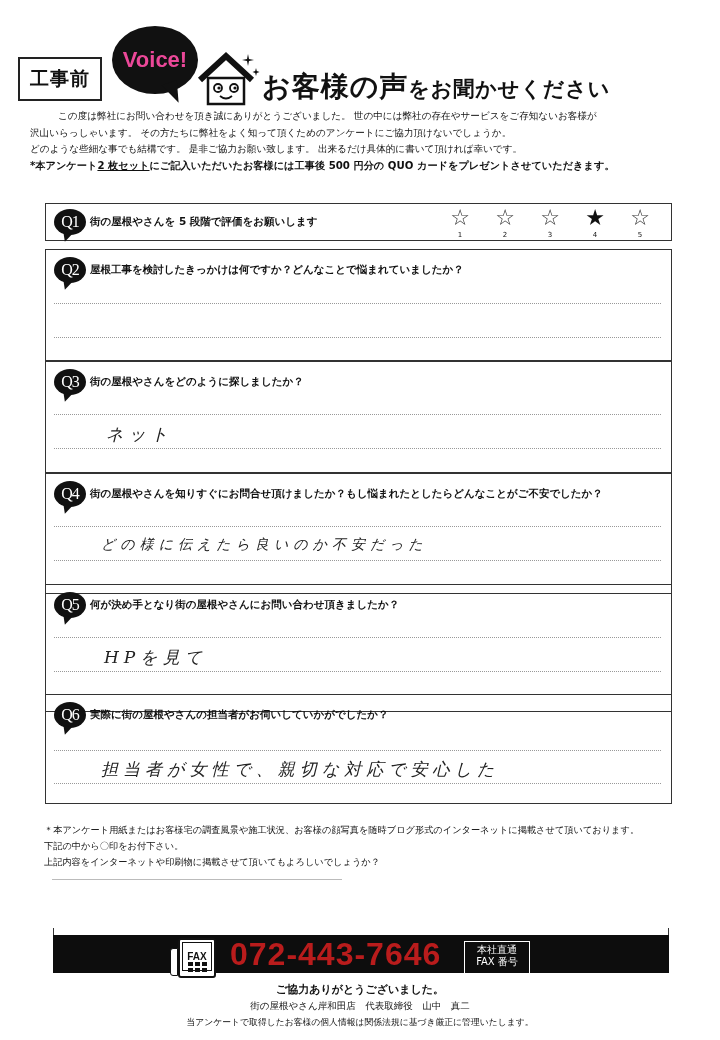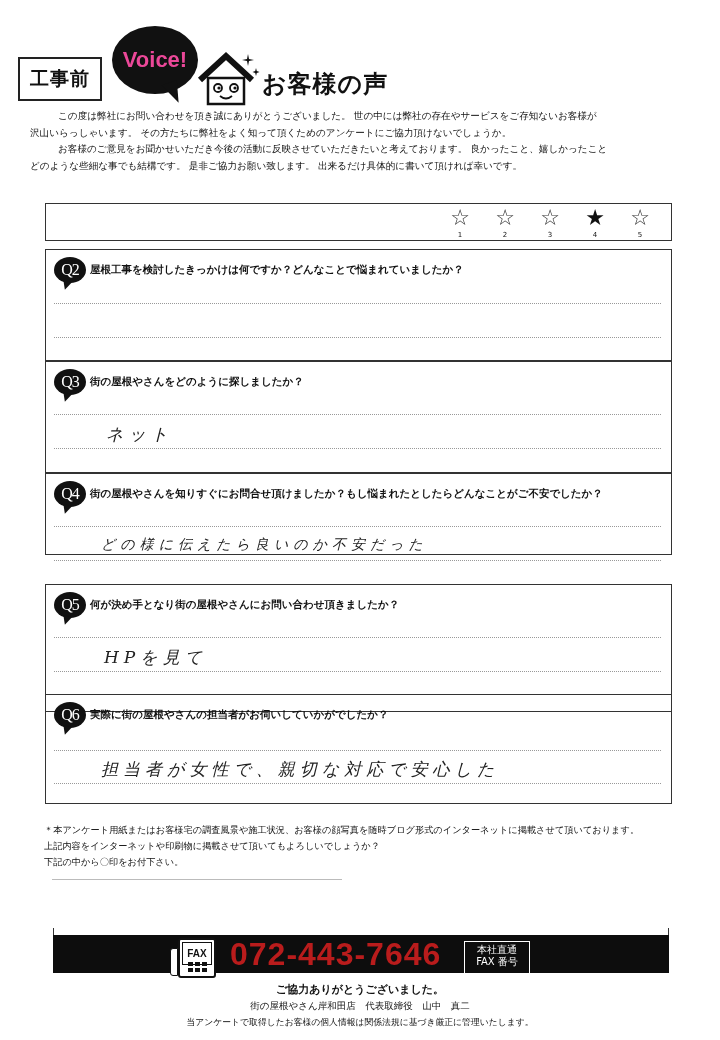--- a/index.html
+++ b/index.html
@@ -4,21 +4,21 @@
   <style>
     * { box-sizing: border-box; margin: 0; padding: 0; }
     html, body { width: 720px; height: 1040px; background: #ffffff; overflow: hidden; }
     body { position: relative; font-family: "DejaVu Sans", sans-serif; color: #111; }
 
     .tag-box { position: absolute; left: 18px; top: 57px; width: 84px; height: 44px; border: 2px solid #222; display: flex; align-items: center; justify-content: center; font-size: 19px; font-weight: bold; letter-spacing: 1px; }
     .voice-bubble { position: absolute; left: 112px; top: 26px; width: 86px; height: 68px; background: #111; border-radius: 50%; color: #ec4899; display: flex; align-items: center; justify-content: center; font-family: "Liberation Sans", sans-serif; font-weight: bold; font-size: 22px; }
     .voice-tail { position: absolute; left: 165px; top: 82px; width: 0; height: 0; border-left: 10px solid transparent; border-right: 6px solid transparent; border-top: 22px solid #111; transform: rotate(-20deg); }
     .house { position: absolute; left: 196px; top: 50px; width: 64px; height: 56px; }
     .title { position: absolute; left: 262px; top: 68px; display: flex; align-items: baseline; font-weight: bold; }
-    .title .big { font-size: 24px; letter-spacing: 1px; }
+    .title .big { font-size: 28px; letter-spacing: 1px; }
     .title .small { font-size: 21px; letter-spacing: 1px; }
 
     .intro { position: absolute; left: 30px; top: 108px; width: 665px; font-size: 9.6px; line-height: 16.5px; white-space: nowrap; }
     .intro p { margin: 0; }
     .intro .indent { padding-left: 28px; }
     .intro .bold { font-weight: bold; font-size: 10.2px; }
     .intro u { text-decoration: underline; }
 
     .q-box { position: absolute; left: 45px; width: 627px; border: 1.5px solid #333; }
     .q-head { position: absolute; left: 8px; top: 7px; display: flex; align-items: center; }
@@ -32,21 +32,21 @@
     .star { position: relative; width: 26px; height: 30px; text-align: center; }
     .star .glyph { font-size: 22px; line-height: 22px; display: block; color: #333; }
     .star .num { position: absolute; left: 0; right: 0; bottom: -2px; font-size: 7px; text-align: center; }
 
     .notice { position: absolute; left: 44px; top: 822px; font-size: 9.2px; line-height: 16px; white-space: nowrap; }
     .notice-line { position: absolute; left: 52px; top: 879px; width: 290px; border-top: 1px solid #bbb; }
 
     .fax-bar { position: absolute; left: 53px; top: 935px; width: 616px; height: 38px; background: #0d0d0d; }
     .fax-bar-edge { position: absolute; left: 53px; top: 928px; width: 616px; height: 8px; border-left: 1.5px solid #333; border-right: 1.5px solid #333; }
     .fax-device { position: absolute; left: 178px; top: 938px; width: 38px; height: 40px; background: #fff; border: 2px solid #111; border-radius: 3px; }
-    .fax-device .label { position: absolute; left: 2px; top: 2px; width: 30px; height: 23px; border: 1.5px solid #111; font-family: "Liberation Sans", sans-serif; font-weight: bold; font-size: 10px; display: flex; align-items: center; justify-content: center; }
+    .fax-device .label { position: absolute; left: 2px; top: 2px; width: 30px; height: 29px; border: 1.5px solid #111; font-family: "Liberation Sans", sans-serif; font-weight: bold; font-size: 10px; display: flex; align-items: center; justify-content: center; }
     .fax-device .keys { position: absolute; left: 8px; top: 22px; display: grid; grid-template-columns: repeat(3, 5px); gap: 2px; }
     .fax-device .keys span { width: 5px; height: 4px; background: #111; display: block; }
     .fax-handle { position: absolute; left: 170px; top: 948px; width: 8px; height: 28px; background: #fff; border: 1px solid #111; border-radius: 3px 0 0 3px; }
     .fax-number { position: absolute; left: 230px; top: 934px; color: #b91c1c; font-family: "Liberation Sans", sans-serif; font-weight: bold; font-size: 32px; letter-spacing: 1px; line-height: 40px; }
     .fax-tag { position: absolute; left: 464px; top: 941px; width: 66px; height: 45px; border: 1px solid #fff; color: #fff; font-size: 10px; line-height: 12px; text-align: center; padding-top: 2px; }
 
     .thanks { position: absolute; left: 0; width: 720px; top: 982px; text-align: center; font-weight: bold; font-size: 11px; }
     .company { position: absolute; left: 0; width: 720px; top: 1000px; text-align: center; font-size: 9.5px; }
     .privacy { position: absolute; left: 0; width: 720px; top: 1017px; text-align: center; font-size: 8.8px; }
   </style>
@@ -63,30 +63,35 @@
   <circle cx="23" cy="38" r="1.6" fill="#111"></circle>
   <circle cx="38" cy="38" r="4" fill="none" stroke="#111" stroke-width="1.8"></circle>
   <circle cx="39" cy="38" r="1.6" fill="#111"></circle>
   <path d="M24,46 Q30,51 36,46" fill="none" stroke="#111" stroke-width="1.8"></path>
   <path d="M52,4 L53,9 L58,10 L53,11 L52,16 L51,11 L46,10 L51,9 Z" fill="#111"></path>
   <path d="M60,18 L60.8,21 L63.5,22 L60.8,23 L60,26 L59.2,23 L56.5,22 L59.2,21 Z" fill="#111"></path>
 </svg>
 <div class="title">
   <span class="big">お客様の</span>
   <span class="big">声</span>
+  <span class="small">をお聞かせください</span>
 </div>
 
 <div class="intro">
   <p class="indent">この度は弊社にお問い合わせを頂き誠にありがとうございました。 世の中には弊社の存在やサービスをご存知ないお客様が</p>
   <p>沢山いらっしゃいます。 その方たちに弊社をよく知って頂くためのアンケートにご協力頂けないでしょうか。</p>
-  <p class="indent">お客様のご意見をお聞かせいただき今後の活動に反映させていただきたいと考えております。 良かったこと、嬉しかったこと</p>
   <p>どのような些細な事でも結構です。 是非ご協力お願い致します。 出来るだけ具体的に書いて頂ければ幸いです。</p>
+  <p class="bold"><span>*本アンケート</span><u>2 枚セット</u><span>にご記入いただいたお客様には工事後 500 円分の QUO カードをプレゼントさせていただきます。</span></p>
 </div>
 
 <div class="q-box" style="top:203px; height:38px;">
+  <div class="q-head" style="top:5px;">
+    <div class="q-badge">Q1</div>
+    <div class="q-text">街の屋根やさんを 5 段階で評価をお願いします</div>
+  </div>
   <div class="stars">
     <div class="star">
         <span class="glyph">☆</span>
         <span class="num">1</span>
       </div>
     <div class="star">
         <span class="glyph">☆</span>
         <span class="num">2</span>
       </div>
     <div class="star">
@@ -116,21 +121,21 @@
 <div class="q-box" style="top:361px; height:112px;">
   <div class="q-head">
     <div class="q-badge">Q3</div>
     <div class="q-text">街の屋根やさんをどのように探しましたか？</div>
   </div>
   <div class="dotline" style="top:52px;"></div>
   <div class="answer" style="top:61px; left:60px;">ネット</div>
   <div class="dotline" style="top:86px;"></div>
 </div>
 
-<div class="q-box" style="top:473px; height:82px;">
+<div class="q-box" style="top:473px; height:121px;">
   <div class="q-head">
     <div class="q-badge">Q4</div>
     <div class="q-text">街の屋根やさんを知りすぐにお問合せ頂けましたか？もし悩まれたとしたらどんなことがご不安でしたか？</div>
   </div>
   <div class="dotline" style="top:52px;"></div>
   <div class="answer" style="top:62px; font-size:14px;">どの様に伝えたら良いのか不安だった</div>
   <div class="dotline" style="top:86px;"></div>
 </div>
 
 <div class="q-box" style="top:584px; height:128px;">
@@ -148,22 +153,22 @@
     <div class="q-badge">Q6</div>
     <div class="q-text">実際に街の屋根やさんの担当者がお伺いしていかがでしたか？</div>
   </div>
   <div class="dotline" style="top:55px;"></div>
   <div class="answer" style="top:63px;">担当者が女性で、親切な対応で安心した</div>
   <div class="dotline" style="top:88px;"></div>
 </div>
 
 <div class="notice">
   <div>＊本アンケート用紙またはお客様宅の調査風景や施工状況、お客様の顔写真を随時ブログ形式のインターネットに掲載させて頂いております。</div>
+  <div>下記の中から〇印をお付下さい。</div>
   <div>上記内容をインターネットや印刷物に掲載させて頂いてもよろしいでしょうか？</div>
-  <div>下記の中から〇印をお付下さい。</div>
 </div>
 <div class="notice-line"></div>
 
 <div class="fax-bar-edge"></div>
 <div class="fax-bar"></div>
 <div class="fax-handle"></div>
 <div class="fax-device">
   <div class="label">FAX</div>
   <div class="keys">
       <span></span>

